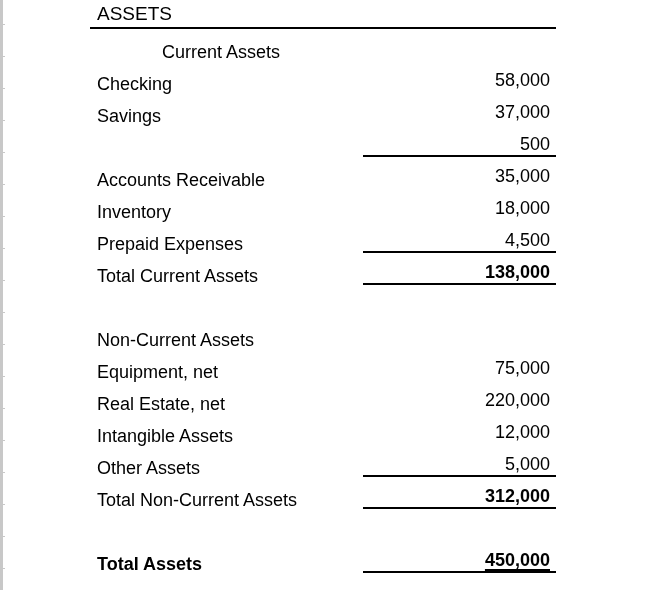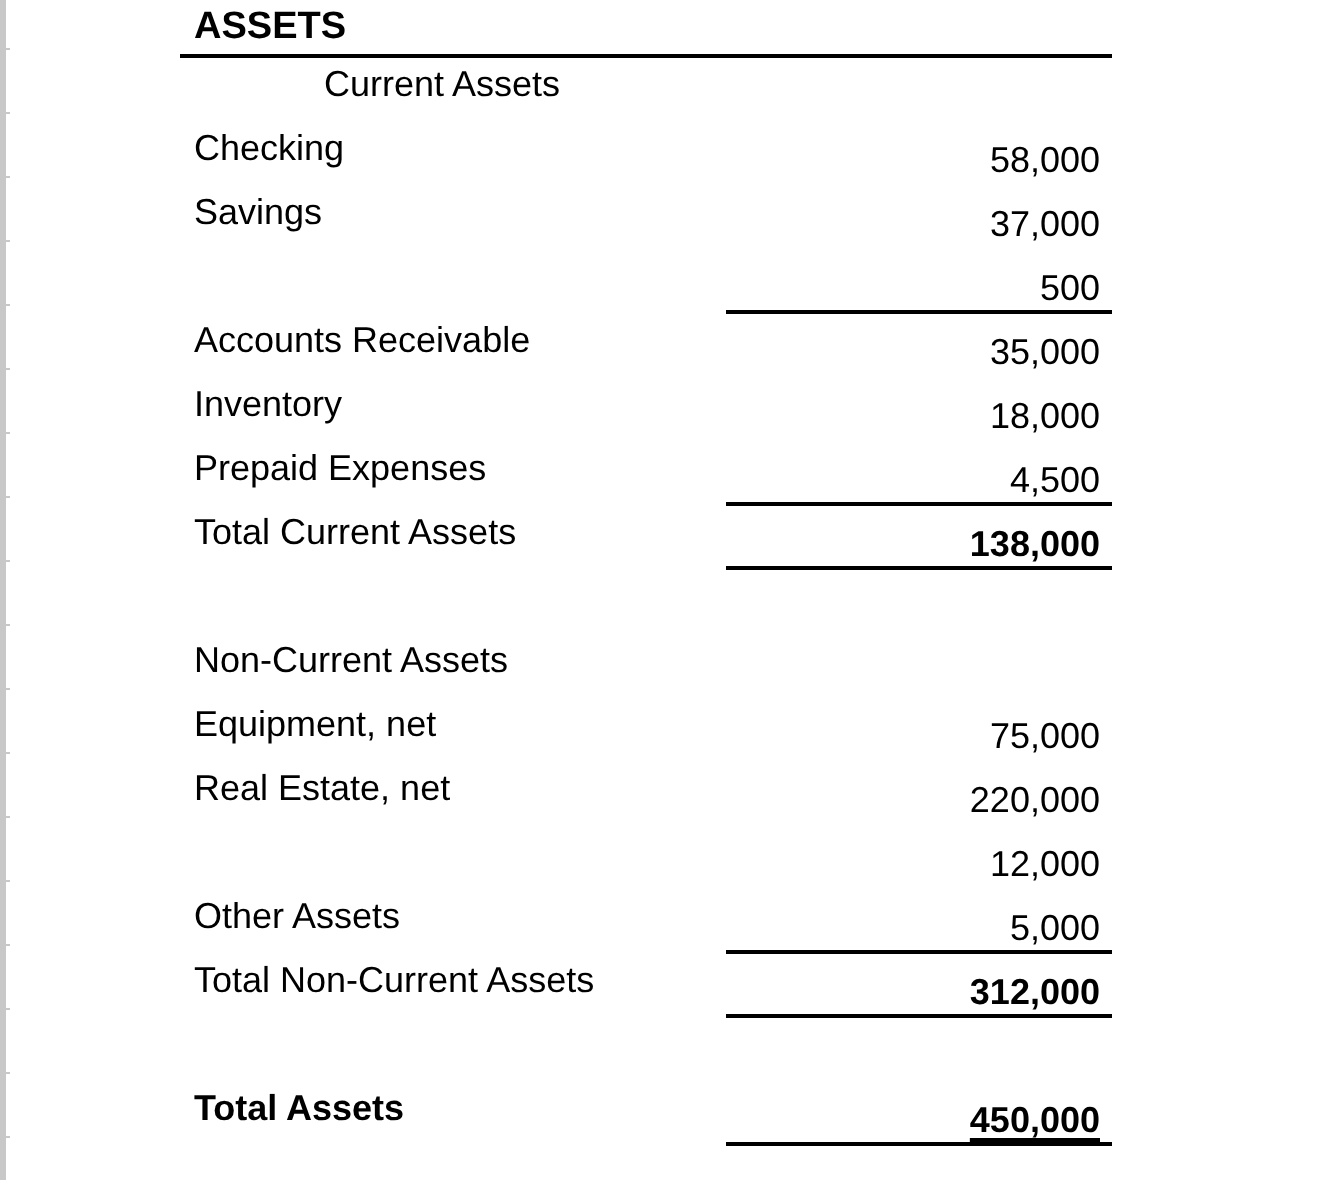--- a/index.html
+++ b/index.html
@@ -7,30 +7,30 @@
       width: 662px; height: 590px; background: #ffffff; position: relative; overflow: hidden;
       font-family: "Liberation Sans", sans-serif; color: #000; font-size: 18px;
     }
     .left-gutter {
       position: absolute; left: 0; top: 0; width: 3px; height: 590px; background: #c8c8c8;
     }
     .gutter-tick {
       position: absolute; left: 3px; width: 2px; height: 1px; background: #c8c8c8;
     }
     .title {
-      position: absolute; left: 97px; top: 3px; font-weight: bold; font-size: 19px; line-height: 22px;
+      position: absolute; left: 97px; top: 3px; font-weight: normal; font-size: 19px; line-height: 22px;
     }
     .top-rule {
       position: absolute; left: 90px; top: 27px; width: 466px; height: 2px; background: #000;
     }
     .row {
       position: absolute; left: 0; width: 662px; height: 32px;
     }
     .label {
-      position: absolute; left: 97px; top: 1px; line-height: 22px; white-space: nowrap;
+      position: absolute; left: 97px; top: 11px; line-height: 22px; white-space: nowrap;
     }
     .label.centered { left: 162px; }
     .value {
       position: absolute; right: 112px; top: 7px; line-height: 22px; text-align: right; white-space: nowrap;
     }
     .bold { font-weight: bold; }
     .underline-text { text-decoration: underline; text-underline-offset: 3px; text-decoration-thickness: 2px; }
     .rule {
       position: absolute; left: 363px; width: 193px; height: 2px; background: #000;
     }
@@ -101,20 +101,21 @@
 </div>
 <div class="row" style="top:350px">
   <span class="label">Equipment, net</span>
   <span class="value">75,000</span>
 </div>
 <div class="row" style="top:382px">
   <span class="label">Real Estate, net</span>
   <span class="value">220,000</span>
 </div>
 <div class="row" style="top:414px">
+  <span class="label">Intangible Assets</span>
   <span class="value">12,000</span>
 </div>
 <div class="row" style="top:446px">
   <span class="label">Other Assets</span>
   <span class="value">5,000</span>
 </div>
 <div class="rule" style="top:475px"></div>
 <div class="row" style="top:478px">
   <span class="label">Total Non-Current Assets</span>
   <span class="value bold">312,000</span>

